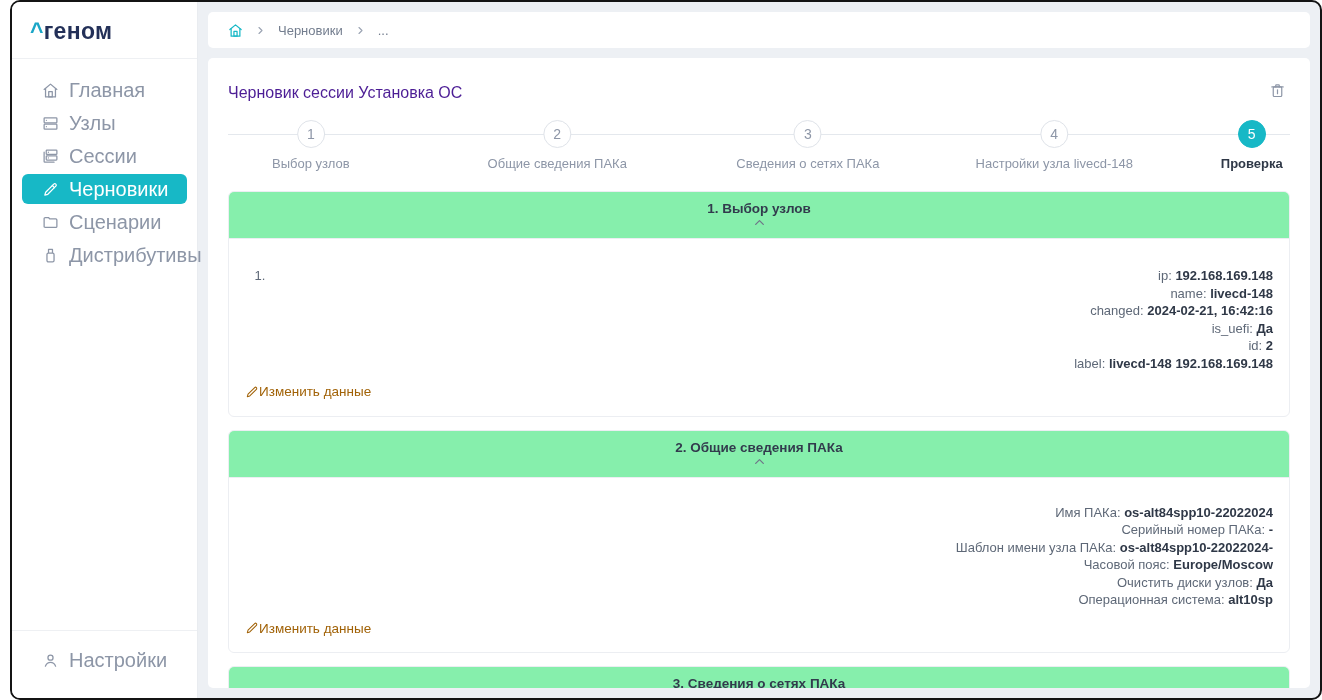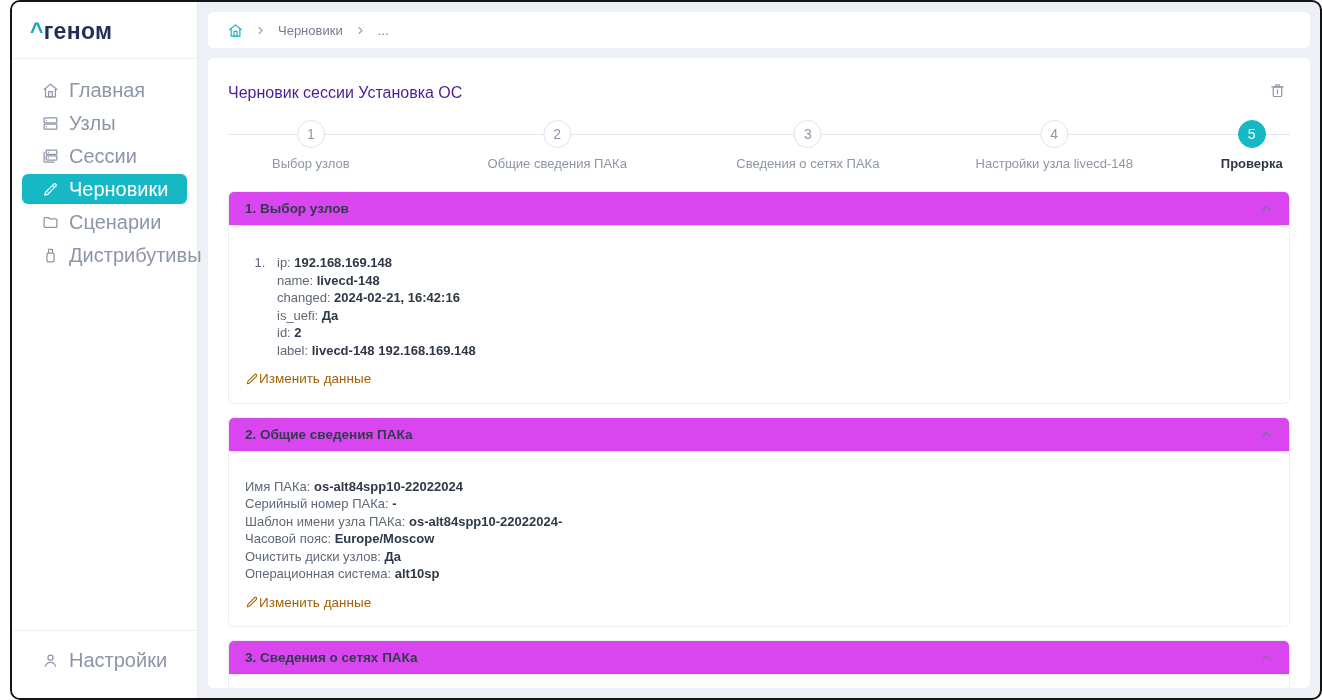--- a/index.html
+++ b/index.html
@@ -65,28 +65,28 @@
     background: #fff; border: 1px solid #dfe3e9; color: #8d96a7;
     font-size: 14px; line-height: 26px;
   }
   .step-label { margin-top: 8px; font-size: 13px; color: #8d96a7; white-space: nowrap; }
   .step.active .step-circle { background: #17b8c6; border-color: #17b8c6; color: #fff; }
   .step.active .step-label { color: #2f3847; font-weight: 700; }
 
   
   .panel { border: 1px solid #eceef2; border-radius: 6px; margin-top: 13px; overflow: hidden; background: #fff; }
   .panel-header {
-    background: #d946ef; padding: 9px 16px; border-bottom: 1px solid #eceef2;
-    display: flex; justify-content: space-between; align-items: center; cursor: pointer;
+    background: #86efac; padding: 9px 16px; border-bottom: 1px solid #eceef2;
+    display: flex; justify-content: space-between; align-items: center; cursor: pointer; flex-direction: column;
   }
   .panel-title { font-size: 13.5px; font-weight: 700; color: #323b4d; }
   .chevron { width: 13px; height: 13px; color: #6f7888; display: inline-flex; }
   .chevron svg { width: 100%; height: 100%; }
   .panel-body { padding: 26px 16px 14px; font-size: 13px; color: #5e6877; }
-  .kv { line-height: 17.5px; }
+  .kv { line-height: 17.5px; text-align: right; }
   .kv b { color: #2f3847; font-weight: 700; }
   ol.node-list { margin: 2px 0 0 24px; padding: 0; }
   ol.node-list li { padding-left: 8px; line-height: 17.5px; }
   .edit-link {
     display: inline-flex; align-items: center; margin-top: 12px;
     color: #a16207; font-size: 13.5px; cursor: pointer; text-decoration: none;
   }
   .edit-link .pencil { width: 14px; height: 14px; display: inline-flex; }
   .edit-link .pencil svg { width: 100%; height: 100%; }
 </style>

